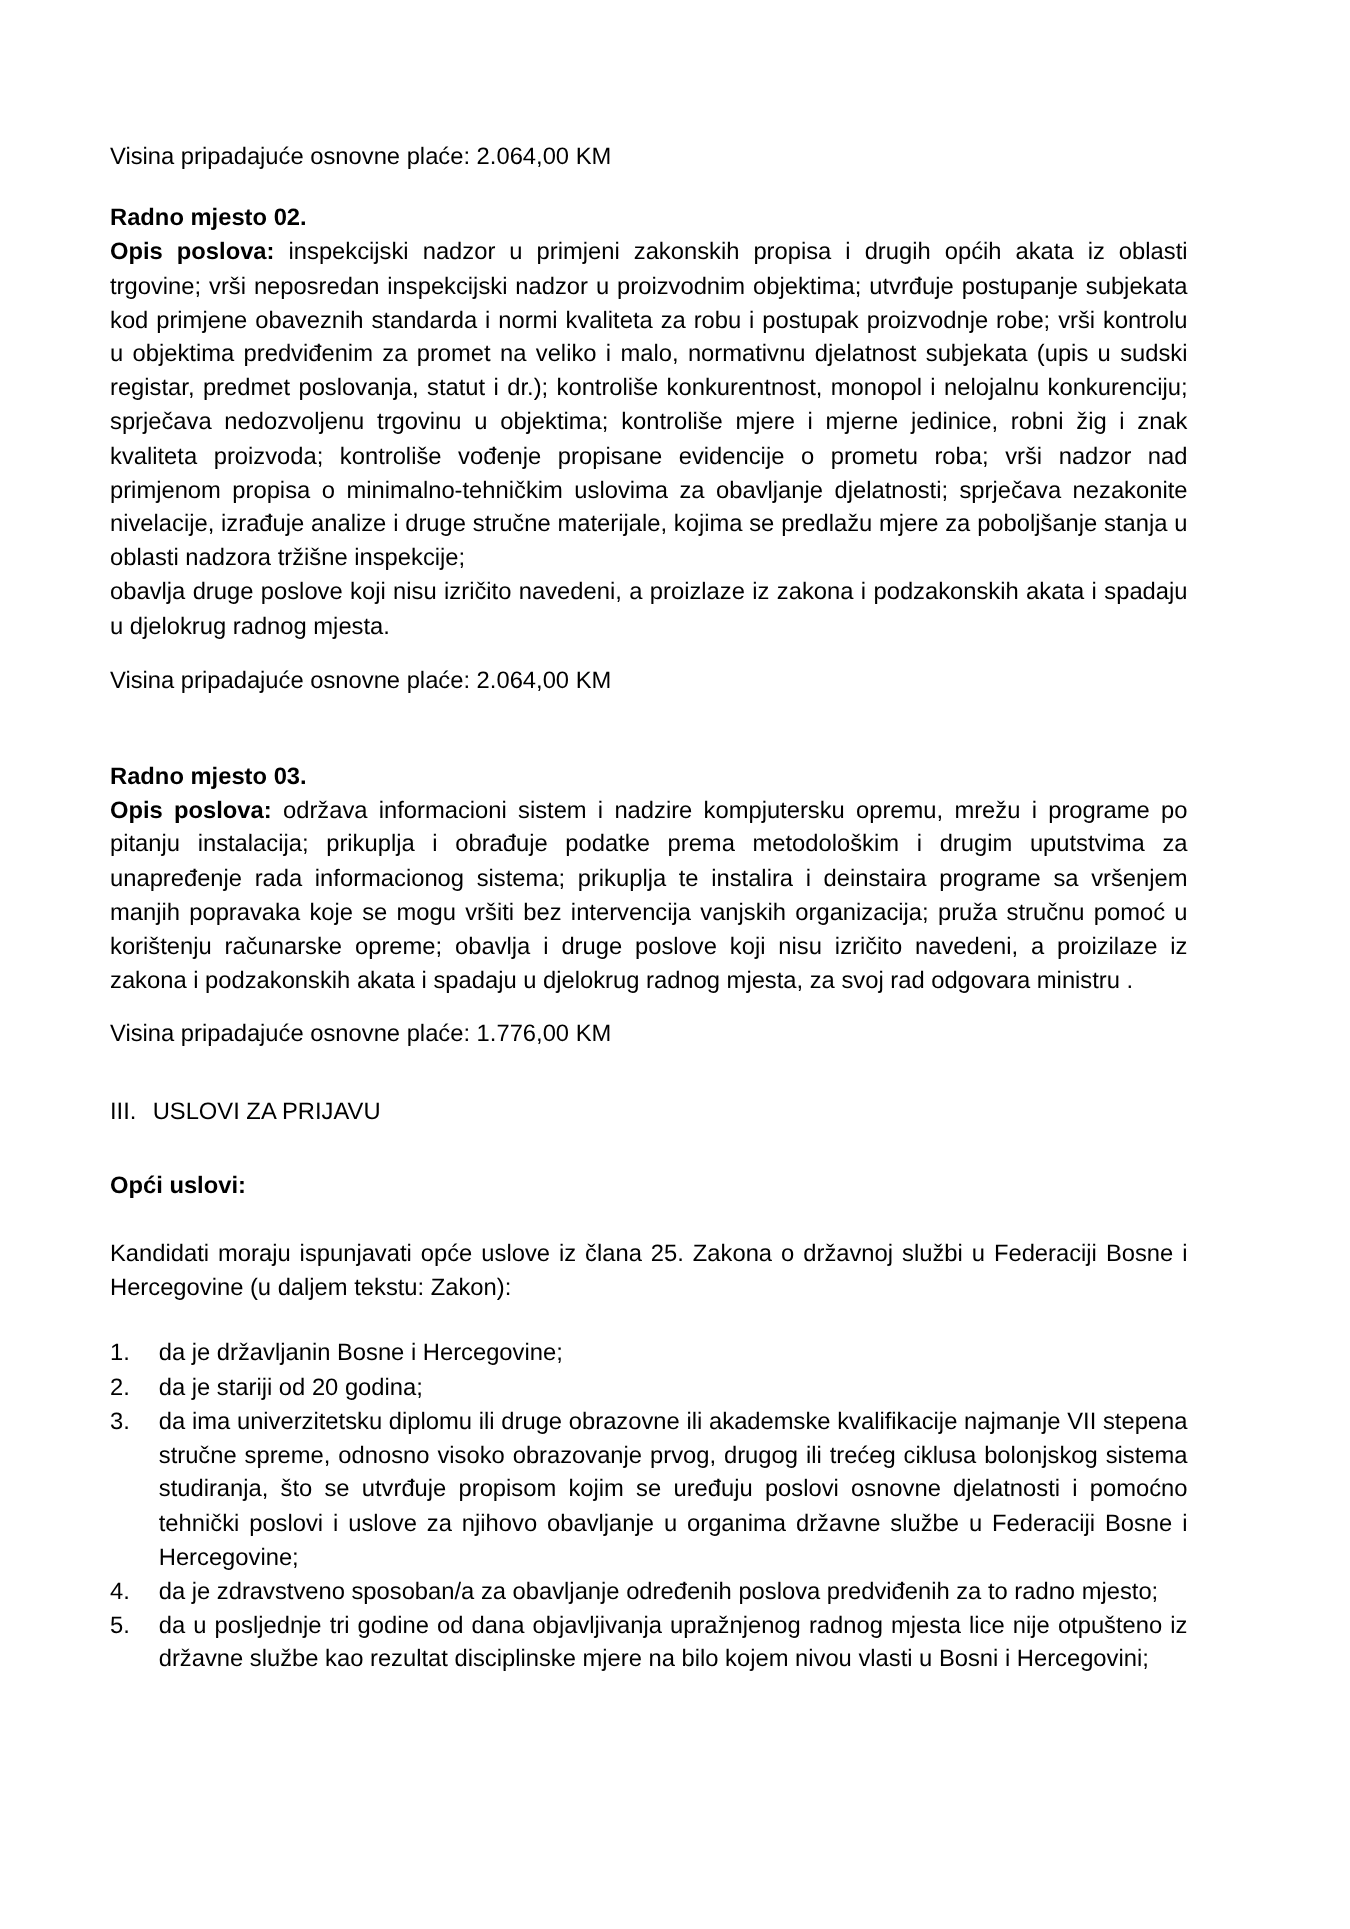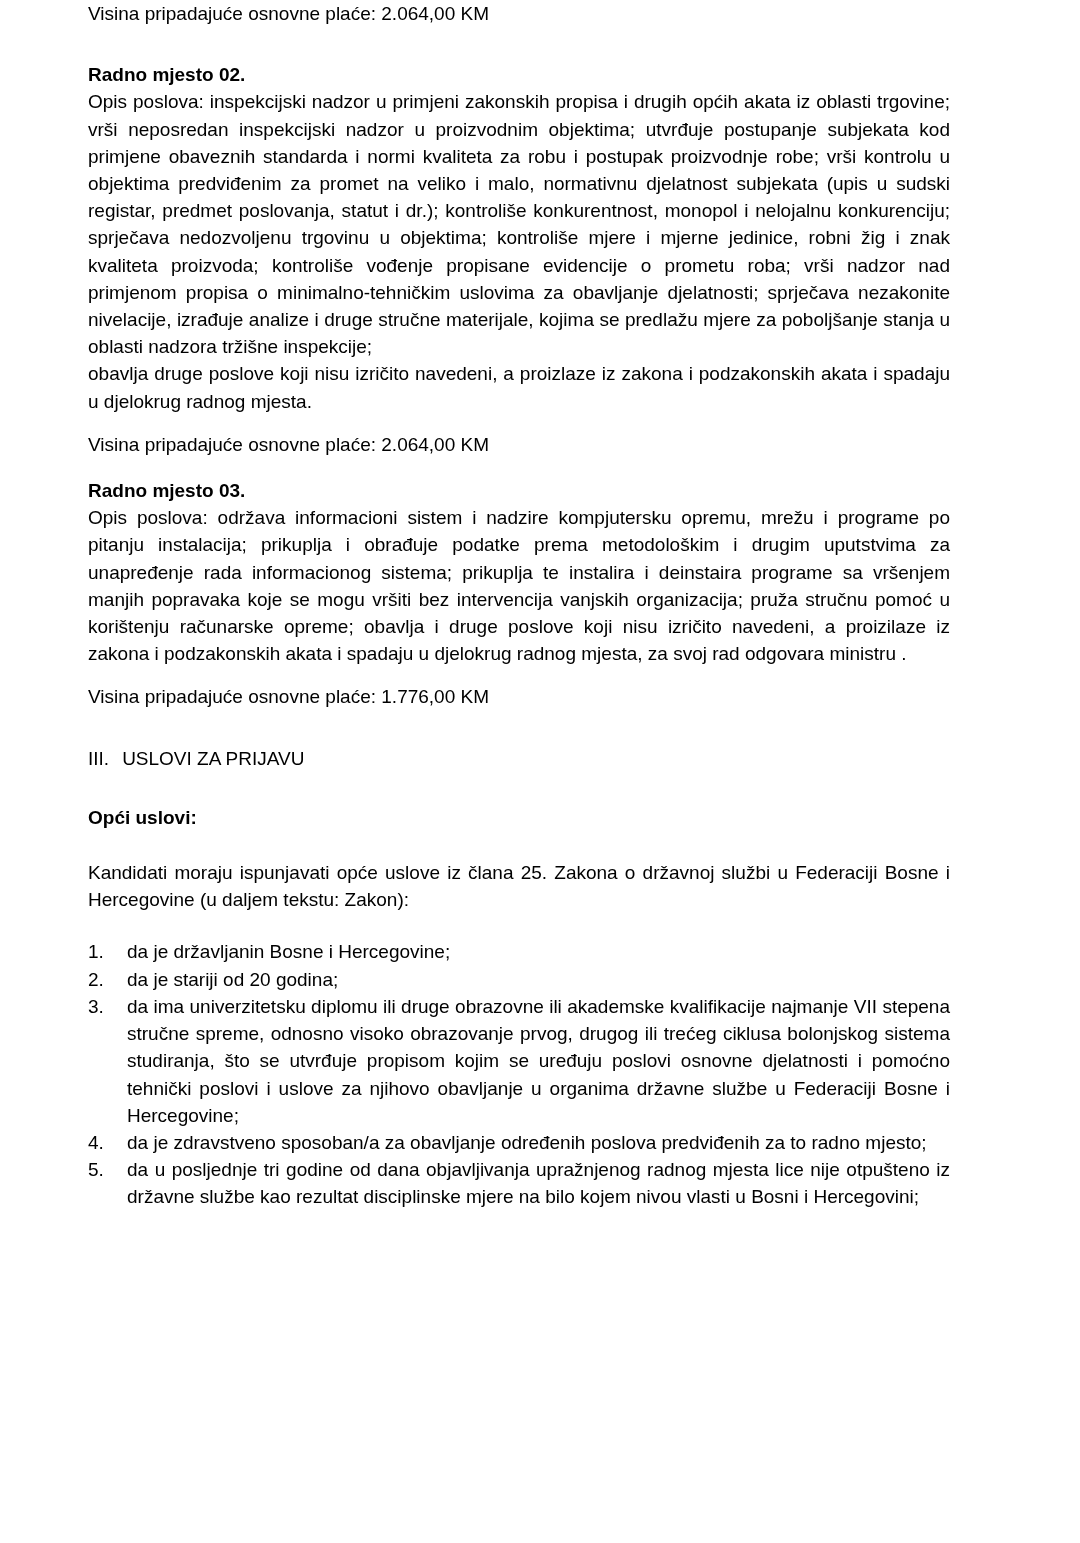--- a/index.html
+++ b/index.html
@@ -12,40 +12,41 @@
     height: 1543px;
     font-family: "Liberation Sans", sans-serif;
     font-size: 19px;
     line-height: 27.2px;
     color: #000000;
     -webkit-font-smoothing: antialiased;
   }
   .content {
     margin-left: 88px;
     width: 862px;
+    padding-top: 112px;
     box-sizing: border-box;
   }
   p, h2, h3, ol {
     margin: 0;
     padding: 0;
     font-size: 19px;
     line-height: 27.2px;
   }
   .para {
     text-align: justify;
   }
   .bold {
-    font-weight: 400;
+    font-weight: 700;
   }
   .job-title {
     font-weight: 700;
-    margin-top: 34px;
+    margin-top: 22px;
   }
   .job-title.second {
-    margin-top: 19px;
+    margin-top: 50px;
   }
   .salary-after-para {
     margin-top: 16px;
   }
   .section-heading {
     font-weight: 400;
     margin-top: 34px;
   }
   .section-number {
     display: inline-block;

